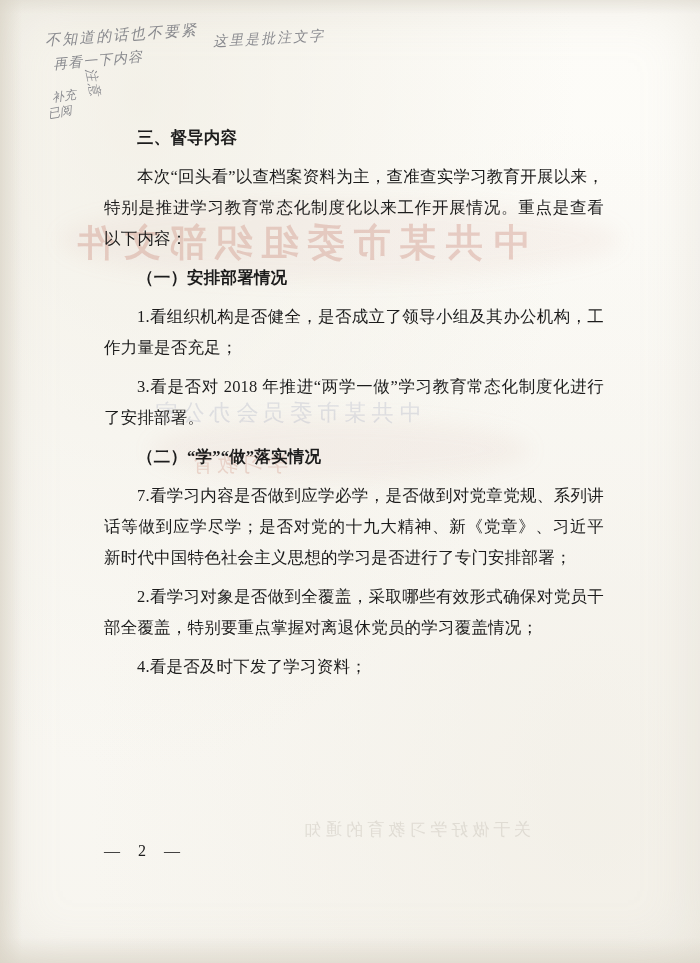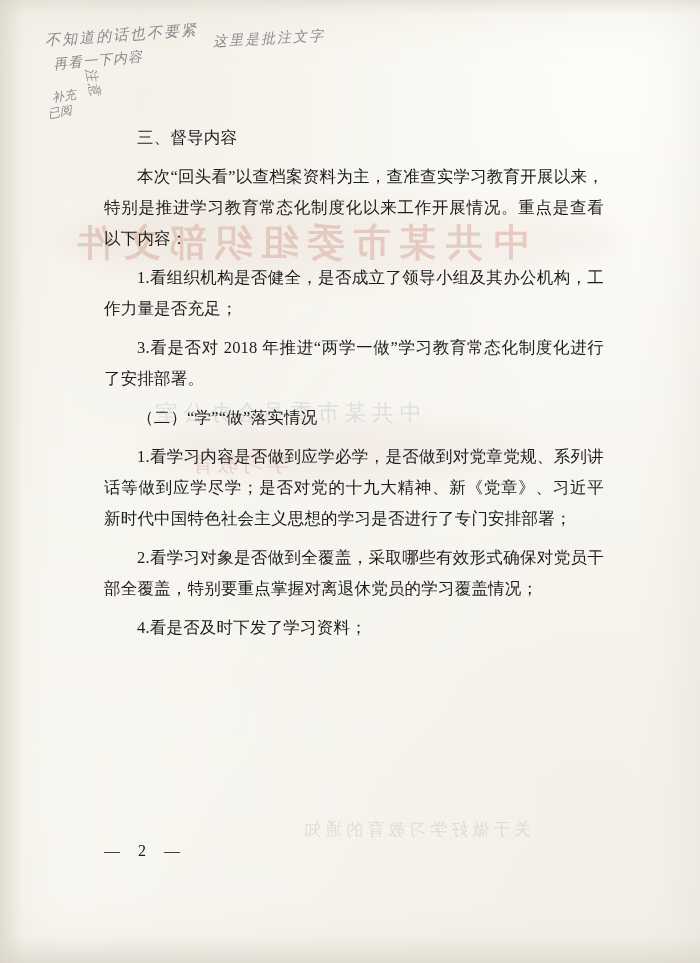--- a/index.html
+++ b/index.html
@@ -153,21 +153,21 @@
     color: #1c1c1c;
     text-align: justify;
     text-justify: inter-ideograph;
     margin: 0 0 8px 0;
     letter-spacing: 0.2px;
   }
   .indent2 {
     text-indent: 2em;
   }
   .heading {
-    font-weight: normal;
+    font-weight: bold;
     text-indent: 2em;
     margin-bottom: 8px;
   }
   .nomargin { margin-bottom: 14px; }
 
   
   .folio {
     position: absolute;
     top: 842px;
     left: 104px;
@@ -220,23 +220,24 @@
   <div class="handwriting hw1">不知道的话也不要紧</div>
   <div class="handwriting hw2">这里是批注文字</div>
   <div class="handwriting hw3">再看一下内容</div>
   <div class="handwriting hw4">注意</div>
   <div class="handwriting hw5">补充</div>
   <div class="handwriting hw6">已阅</div>
 
   <div class="content">
     <p class="para heading">三、督导内容</p>
     <p class="para indent2">本次“回头看”以查档案资料为主，查准查实学习教育开展以来，特别是推进学习教育常态化制度化以来工作开展情况。重点是查看以下内容：</p>
+    <p class="para heading">（一）安排部署情况</p>
     <p class="para indent2">1.看组织机构是否健全，是否成立了领导小组及其办公机构，工作力量是否充足；</p>
     <p class="para indent2">3.看是否对 2018 年推进“两学一做”学习教育常态化制度化进行了安排部署。</p>
     <p class="para heading">（二）“学”“做”落实情况</p>
-    <p class="para indent2">1.看学习内容是否做到应学必学，是否做到对党章党规、系列讲话等做到应学尽学；是否对党的十九大精神、新《党章》、习近平新时代中国特色社会主义思想的学习是否进行了专门安排部署；</p>
+    <p class="para indent2">7.看学习内容是否做到应学必学，是否做到对党章党规、系列讲话等做到应学尽学；是否对党的十九大精神、新《党章》、习近平新时代中国特色社会主义思想的学习是否进行了专门安排部署；</p>
     <p class="para indent2">2.看学习对象是否做到全覆盖，采取哪些有效形式确保对党员干部全覆盖，特别要重点掌握对离退休党员的学习覆盖情况；</p>
     <p class="para indent2 nomargin">4.看是否及时下发了学习资料；</p>
   </div>
 
   <div class="folio">— 2 —</div>
 
 </div>
 
 </body></html>

